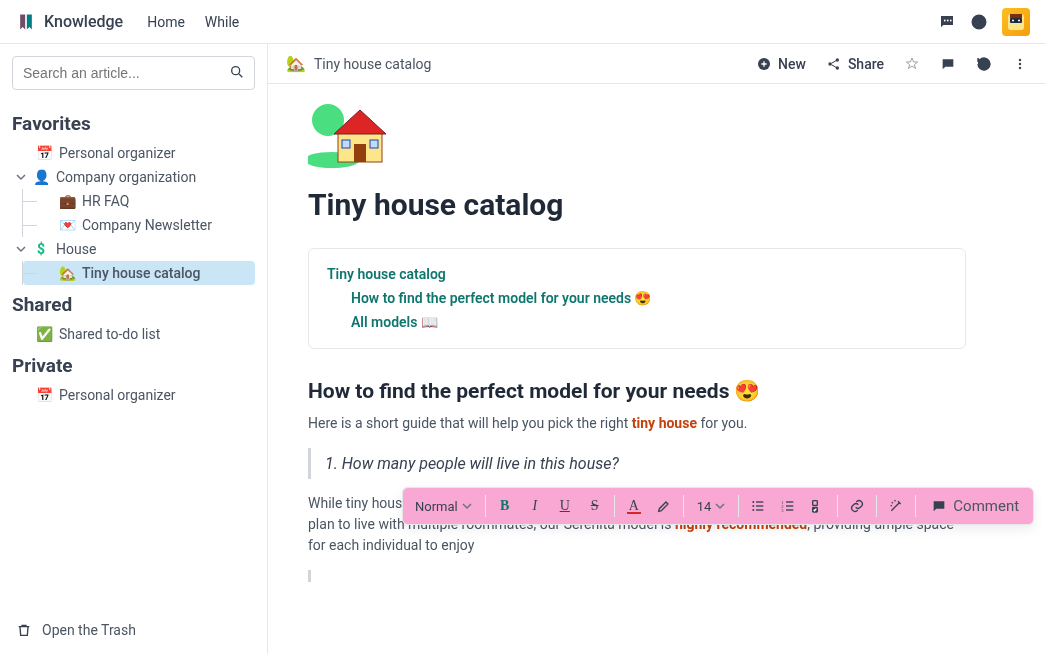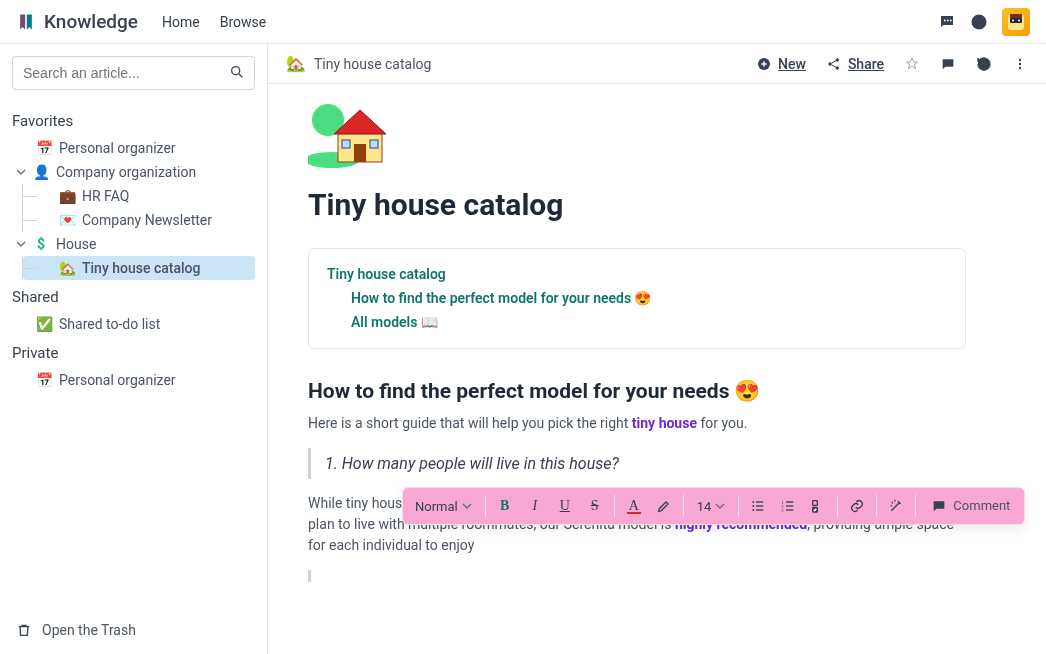--- a/index.html
+++ b/index.html
@@ -1,91 +1,91 @@
 <!DOCTYPE html>
 <html><head>
 <meta charset="utf-8">
 <style>
   * { box-sizing: border-box; margin: 0; padding: 0; }
   body { font-family: -apple-system, BlinkMacSystemFont, "Segoe UI", Roboto, sans-serif; font-size: 14px; color: #374151; background: #fff; }
   .topbar { display: flex; align-items: center; padding: 8px 16px; border-bottom: 1px solid #e5e7eb; height: 44px; }
   .logo { display: flex; align-items: center; gap: 8px; margin-right: 24px; }
   .logo-icon { width: 20px; height: 20px; }
-  .logo-text { font-size: 19px; font-weight: 500; color: #374151; }
+  .logo-text { font-size: 16px; font-weight: 500; color: #374151; }
   .nav { display: flex; gap: 20px; }
   .nav-link { color: #374151; cursor: pointer; }
   .topbar-right { margin-left: auto; display: flex; align-items: center; gap: 14px; }
   .topbar-icon { width: 18px; height: 18px; cursor: pointer; fill: #374151; }
   .avatar { width: 28px; height: 28px; border-radius: 4px; background: linear-gradient(135deg,#fbbf24,#f59e0b); display:flex; align-items:center; justify-content:center; }
   .avatar svg { width:24px; height:24px; }
 
   .layout { display: flex; height: calc(100vh - 44px); }
   .sidebar { width: 268px; border-right: 1px solid #e5e7eb; padding: 12px; display:flex; flex-direction:column; overflow-y:hidden; }
   .search-box { position: relative; margin-bottom: 14px; }
   .search-box input { width: 100%; padding: 8px 34px 8px 10px; border: 1px solid #d1d5db; border-radius: 4px; font-size: 14px; color:#6b7280; }
   .search-box .si { position: absolute; right: 10px; top: 8px; width: 16px; height: 16px; }
-  .section-head { font-weight: 400; font-size: 15px; color: #374151; margin: 8px 0 6px; }
+  .section-head { font-weight: 700; font-size: 19px; color: #374151; margin: 8px 0 6px; }
   .tree-item { display: flex; align-items: center; gap: 7px; padding: 4px 4px 4px 24px; cursor: pointer; border-radius:4px; color:#4b5563; }
   .tree-item.root { padding-left: 4px; }
   .tree-item.active { background: #c9e5f6; font-weight:500; }
   .caret { width: 10px; height: 10px; flex-shrink:0; }
   .tree-icon { width: 16px; height:16px; flex-shrink:0; text-align:center; font-size:14px; }
   .tree-lines { border-left: 1px solid #d1d5db; margin-left: 10px; }
   .tree-lines .tree-item { position:relative; padding-left:36px; }
   .tree-lines .tree-item::before { content:""; position:absolute; left:0; top:50%; width:14px; height:1px; background:#d1d5db; }
   .sidebar-footer { margin-top:auto; padding-top:12px; }
   .sidebar-footer .tree-item { padding-left:4px; gap:10px; }
 
   .main { flex:1; overflow-y:auto; }
   .doc-header { display:flex; align-items:center; padding: 10px 18px; border-bottom:1px solid #e5e7eb; }
   .bc { display:flex; align-items:center; gap:8px; color:#4b5563; }
   .bc .emj { font-size:16px; }
-  .doc-actions { margin-left:auto; display:flex; align-items:center; gap:20px;text-decoration:underline; }
+  .doc-actions { margin-left:auto; display:flex; align-items:center; gap:20px; }
   .act { display:flex; align-items:center; gap:6px; cursor:pointer; font-weight:500; color:#374151; }
   .act-icon { width:16px; height:16px; fill:#374151; }
   .star-icon { width:16px; height:16px; fill:none; stroke:#9ca3af; stroke-width:1.5; }
 
   .content { padding: 14px 80px 40px 40px; }
   .hero-icon { font-size: 58px; line-height:1; margin-bottom: 4px; }
   .page-title { font-size: 30px; font-weight: 700; color:#1f2937; margin-bottom: 26px; }
   .toc { border:1px solid #e5e7eb; border-radius:6px; padding: 14px 18px; margin-bottom: 30px; }
   .toc a { color:#0f766e; font-weight:600; text-decoration:none; display:block; line-height:1.7; }
   .toc .lvl2 { padding-left: 24px; }
   h2.section { font-size: 21px; font-weight:700; color:#1f2937; margin-bottom: 10px; }
   .para { margin-bottom: 14px; color:#4b5563; line-height:1.5; }
-  .para .b { font-weight:700; color:#6d28d9; }
+  .para .b { font-weight:700; color:#c2410c; }
   .quote { border-left: 3px solid #d1d5db; padding: 6px 0 6px 14px; font-style: italic; font-size:16px; color:#374151; margin: 10px 0 14px; }
   .chip { display:inline-flex; align-items:center; gap:6px; border:1px solid #e5e7eb; border-radius:5px; padding:5px 10px; font-size:13px; color:#4b5563; margin: 4px 0 18px; }
 
   .toolbar { position:absolute; display:flex; align-items:center; background:#f9a8d4; border:1px solid #e5e7eb; border-radius:6px; box-shadow:0 4px 12px rgba(0,0,0,.08); padding: 4px; gap:2px; }
   .toolbar-wrap { position:relative; }
   .tb-sel { padding: 4px 8px; display:flex; align-items:center; gap:4px; cursor:pointer; font-size:13px; }
   .tb-btn { width:28px; height:28px; display:flex; align-items:center; justify-content:center; cursor:pointer; border-radius:4px; font-family: Georgia, serif; }
   .tb-btn.bold { font-weight:700; color:#0f766e; }
   .tb-btn.it { font-style:italic; }
   .tb-btn.un { text-decoration:underline; }
   .tb-btn.st { text-decoration:line-through; }
   .tb-div { width:1px; height:22px; background:#e5e7eb; margin: 0 3px; }
   .tb-icon { width:16px; height:16px; }
-  .tb-comment { display:flex; gap:6px; padding:4px 10px; cursor:pointer; font-size:13px; color:#4b5563; }
+  .tb-comment { display:flex; align-items:center; gap:6px; padding:4px 10px; cursor:pointer; font-size:15px; color:#4b5563; }
 </style>
 </head>
 <body>
 
 <div class="topbar">
   <div class="logo">
     <svg class="logo-icon" viewBox="0 0 24 24">
         <path fill="#714b67" d="M5 3h6v18l-3-3-3 3z"></path>
         <path fill="#017e84" d="M13 3h6v18l-3-3-3 3z"></path>
       </svg>
     <span class="logo-text">Knowledge</span>
   </div>
   <div class="nav">
     <span class="nav-link">Home</span>
-    <span class="nav-link">Browse</span>
+    <span class="nav-link">While</span>
   </div>
   <div class="topbar-right">
     <svg class="topbar-icon" viewBox="0 0 24 24">
         <path d="M4 4h16v12H7l-3 3z"></path>
         <circle cx="9" cy="10" r="1.2" fill="#fff"></circle>
         <circle cx="13" cy="10" r="1.2" fill="#fff"></circle>
         <circle cx="17" cy="10" r="1.2" fill="#fff"></circle>
       </svg>
     <svg class="topbar-icon" viewBox="0 0 24 24" fill="none" stroke="#374151" stroke-width="2">
         <circle cx="12" cy="12" r="9"></circle>

